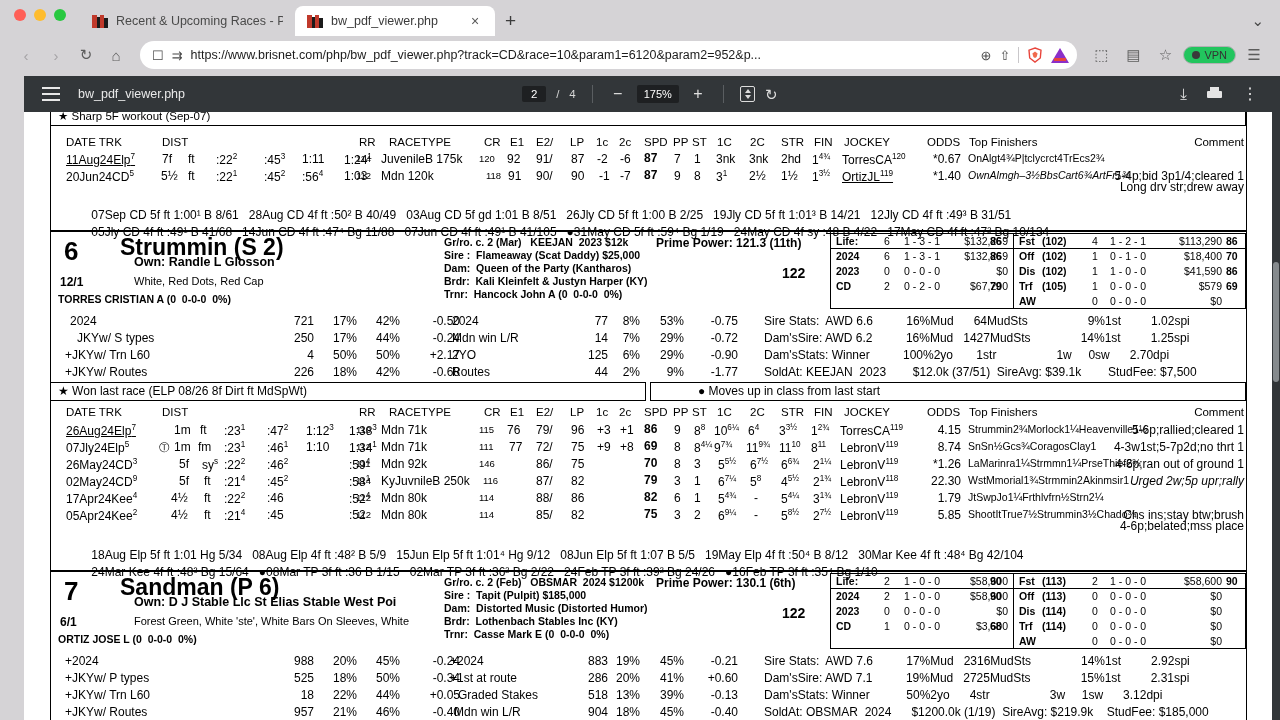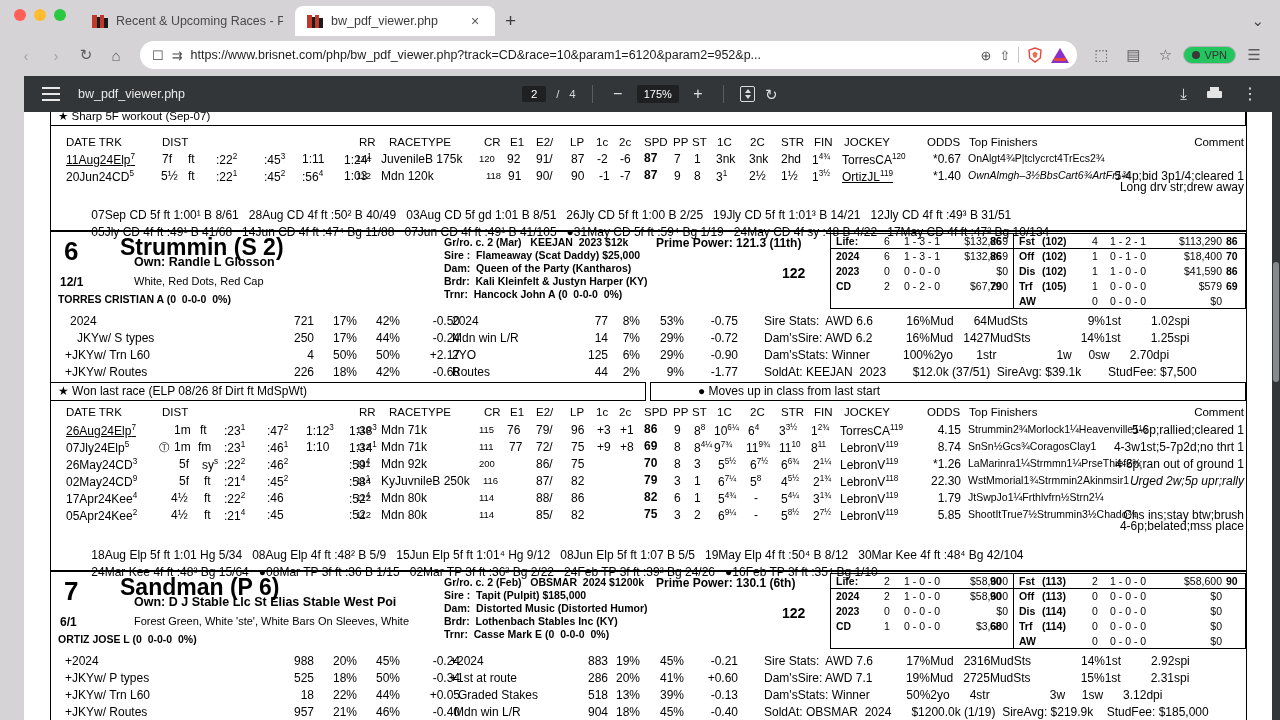--- a/index.html
+++ b/index.html
@@ -504,21 +504,21 @@
         <div class="pp rowln right" style="left:1060px; top:328px; width:160px;">4-3w1st;5-7p2d;no thrt 1</div>
 
         <div class="pp rowln" style="left:42px; top:345px;"><span>26May24CD</span><span class="sup">3</span></div>
         <div class="pp rowln" style="left:155px; top:345px;">5f</div>
         <div class="pp rowln" style="left:178px; top:345px;"><span>sy</span><span class="sup">s</span></div>
         <div class="pp rowln" style="left:200px; top:345px;"><span>:22</span><span class="sup">2</span></div>
         <div class="pp rowln" style="left:243px; top:345px;"><span>:46</span><span class="sup">2</span></div>
         <div class="pp rowln" style="left:325px; top:345px;"><span>:59</span><span class="sup">4</span></div>
         <div class="pp xs" style="left:332px; top:346px;">111</div>
         <div class="pp rowln" style="left:357px; top:345px;">Mdn 92k</div>
-        <div class="pp xs" style="left:455px; top:346px;">200</div>
+        <div class="pp xs" style="left:455px; top:346px;">146</div>
         <div class="pp rowln" style="left:512px; top:345px;">86/</div>
         <div class="pp rowln" style="left:547px; top:345px;">75</div>
         <div class="pp rowln bk" style="left:620px; top:344px;">70</div>
         <div class="pp rowln" style="left:650px; top:345px;">8</div>
         <div class="pp rowln" style="left:670px; top:345px;">3</div>
         <div class="pp rowln" style="left:694px; top:345px;"><span>5</span><span class="sup">5½</span></div>
         <div class="pp rowln" style="left:726px; top:345px;"><span>6</span><span class="sup">7½</span></div>
         <div class="pp rowln" style="left:757px; top:345px;"><span>6</span><span class="sup">6¾</span></div>
         <div class="pp rowln" style="left:789px; top:345px;"><span>2</span><span class="sup">1¼</span></div>
         <div class="pp rowln" style="left:816px; top:345px;"><span>LebronV</span><span class="sup">119</span></div>

